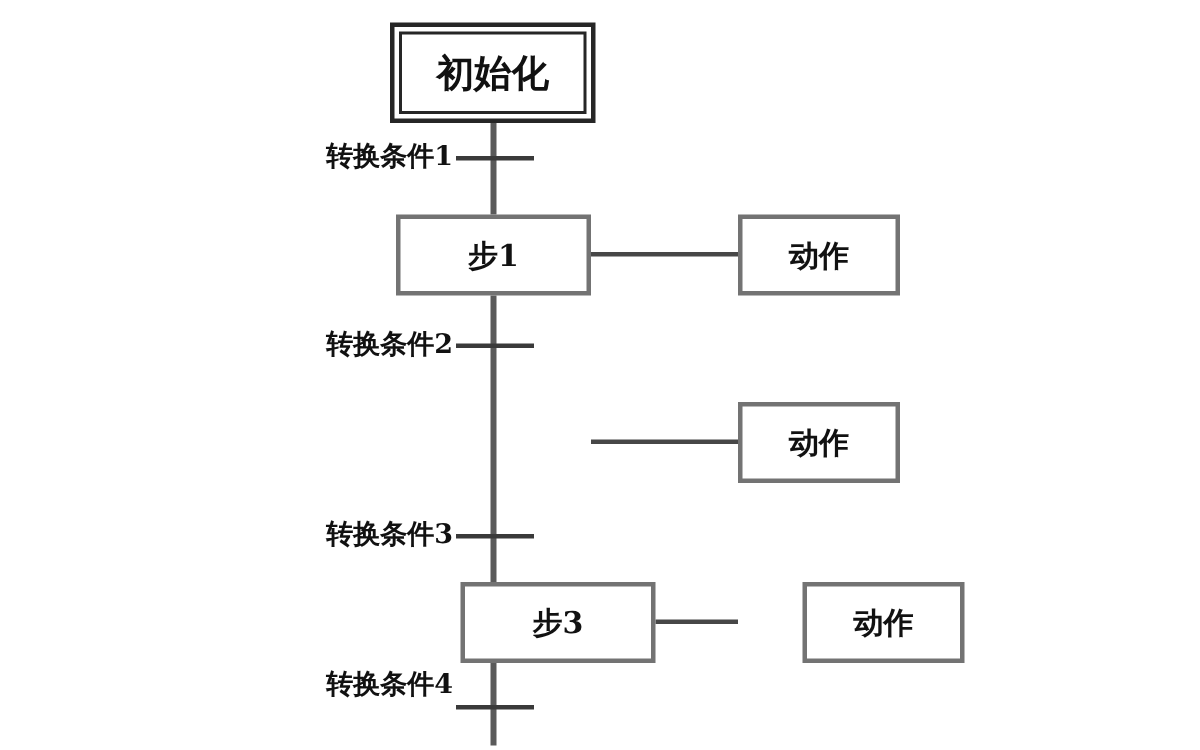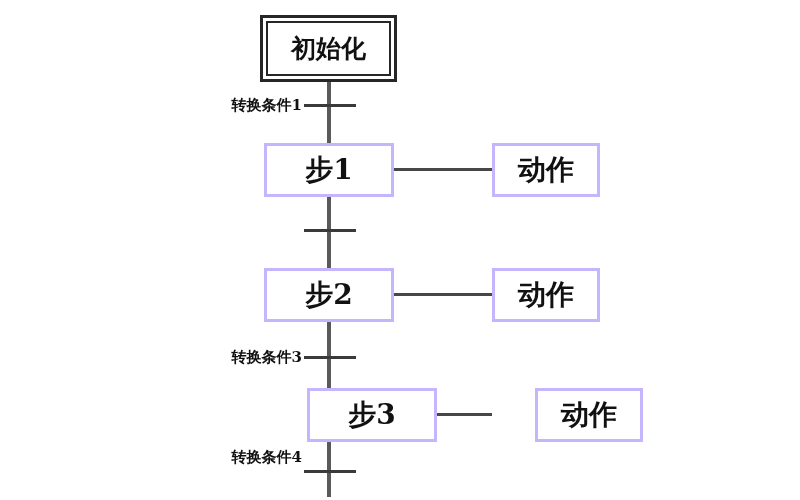--- a/index.html
+++ b/index.html
@@ -41,21 +41,21 @@
   .t2 { top: 229px; }
   .t3 { top: 356px; }
   .t4 { top: 470px; }
 
   
   .tlabel {
     position: absolute;
     left: 120px;
     width: 182px;
     text-align: right;
-    font-size: 15px;
+    font-size: 18px;
     font-weight: 700;
     line-height: 26px;
     white-space: nowrap;
     z-index: 3;
   }
   .l1 { top: 92px; }
   .l2 { top: 217px; }
   .l3 { top: 344px; }
   .l4 { top: 444px; }
 
@@ -81,26 +81,26 @@
     align-items: center;
     justify-content: center;
     font-size: 25px;
     font-weight: 700;
   }
 
   
   .box {
     position: absolute;
     box-sizing: border-box;
-    border: 3px solid #c4b5fd;
+    border: 3px solid #737373;
     background: #ffffff;
     display: flex;
     align-items: center;
     justify-content: center;
-    font-size: 28px;
+    font-size: 20px;
     font-weight: 700;
     z-index: 2;
   }
   .step   { left: 264px; width: 130px; height: 54px; }
   .action { left: 492px; width: 108px; height: 54px; }
   .r1 { top: 143px; }
   .r2 { top: 268px; }
   .r3 { top: 388px; margin-left: 43px; }
 
   
@@ -134,24 +134,22 @@
 
   <div class="box step r1">
     <span>步1</span>
   </div>
   <div class="connector c1"></div>
   <div class="box action r1">
     <span>动作</span>
   </div>
 
   <div class="tick t2"></div>
+  <div class="tlabel l2">转换条件2</div>
 
-  <div class="box step r2">
-    <span>步2</span>
-  </div>
   <div class="connector c2"></div>
   <div class="box action r2">
     <span>动作</span>
   </div>
 
   <div class="tick t3"></div>
   <div class="tlabel l3">转换条件3</div>
 
   <div class="box step r3">
     <span>步3</span>

